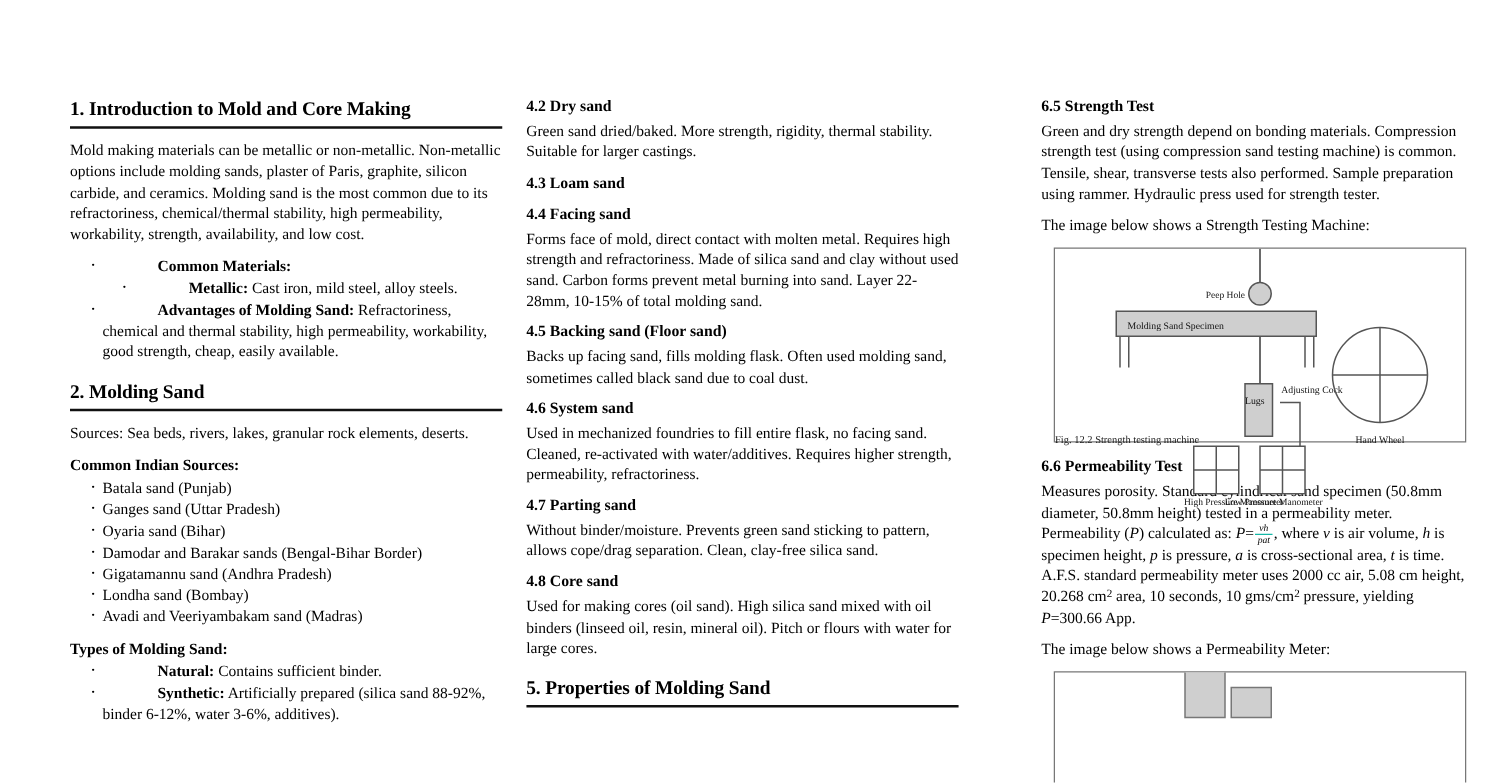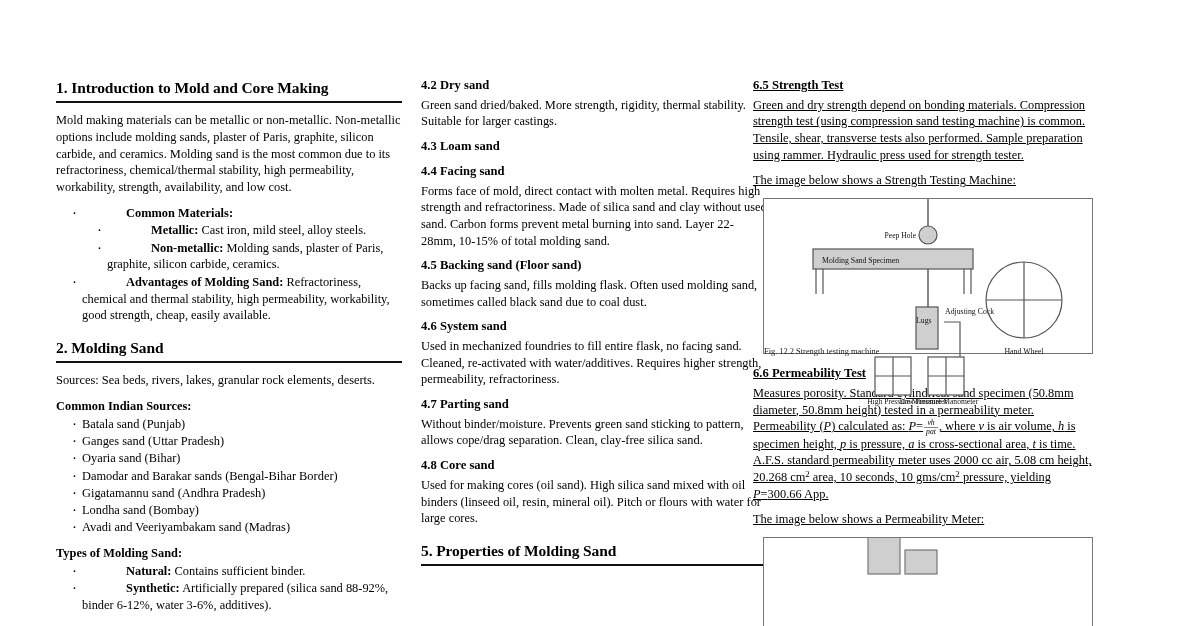--- a/index.html
+++ b/index.html
@@ -21,21 +21,21 @@
     box-sizing: border-box;
   }
   .column {
     position: absolute;
     top: 78px;
     width: 346px;
     overflow: hidden;
   }
   #col1 { left: 56px;  height: 548px; }
   #col2 { left: 421px; height: 548px; }
-  #col3 { left: 753px; height: 548px; text-decoration: underline; }
+  #col3 { left: 833px; height: 548px; }
 
   h1.sec {
     font-size: 15.5px;
     font-weight: bold;
     margin: 0 0 4px 0;
     line-height: 1.25;
     letter-spacing: -0.1px;
   }
   .rule {
     border: 0;
@@ -142,24 +142,20 @@
     <p class="body">Mold making materials can be metallic or non-metallic. Non-metallic options include molding sands, plaster of Paris, graphite, silicon carbide, and ceramics. Molding sand is the most common due to its refractoriness, chemical/thermal stability, high permeability, workability, strength, availability, and low cost.</p>
 
     <ul class="bl">
       <li>
         <b>Common Materials:</b>
         <ul class="bl nested">
           <li>
             <b>Metallic:</b>
             <span>Cast iron, mild steel, alloy steels.</span>
           </li>
-          <li>
-            <b>Non-metallic:</b>
-            <span>Molding sands, plaster of Paris, graphite, silicon carbide, ceramics.</span>
-          </li>
         </ul>
       </li>
       <li>
         <b>Advantages of Molding Sand:</b>
         <span>Refractoriness, chemical and thermal stability, high permeability, workability, good strength, cheap, easily available.</span>
       </li>
     </ul>
 
     <h1 class="sec" style="margin-top:14px;">2. Molding Sand</h1>
     <hr class="rule">

